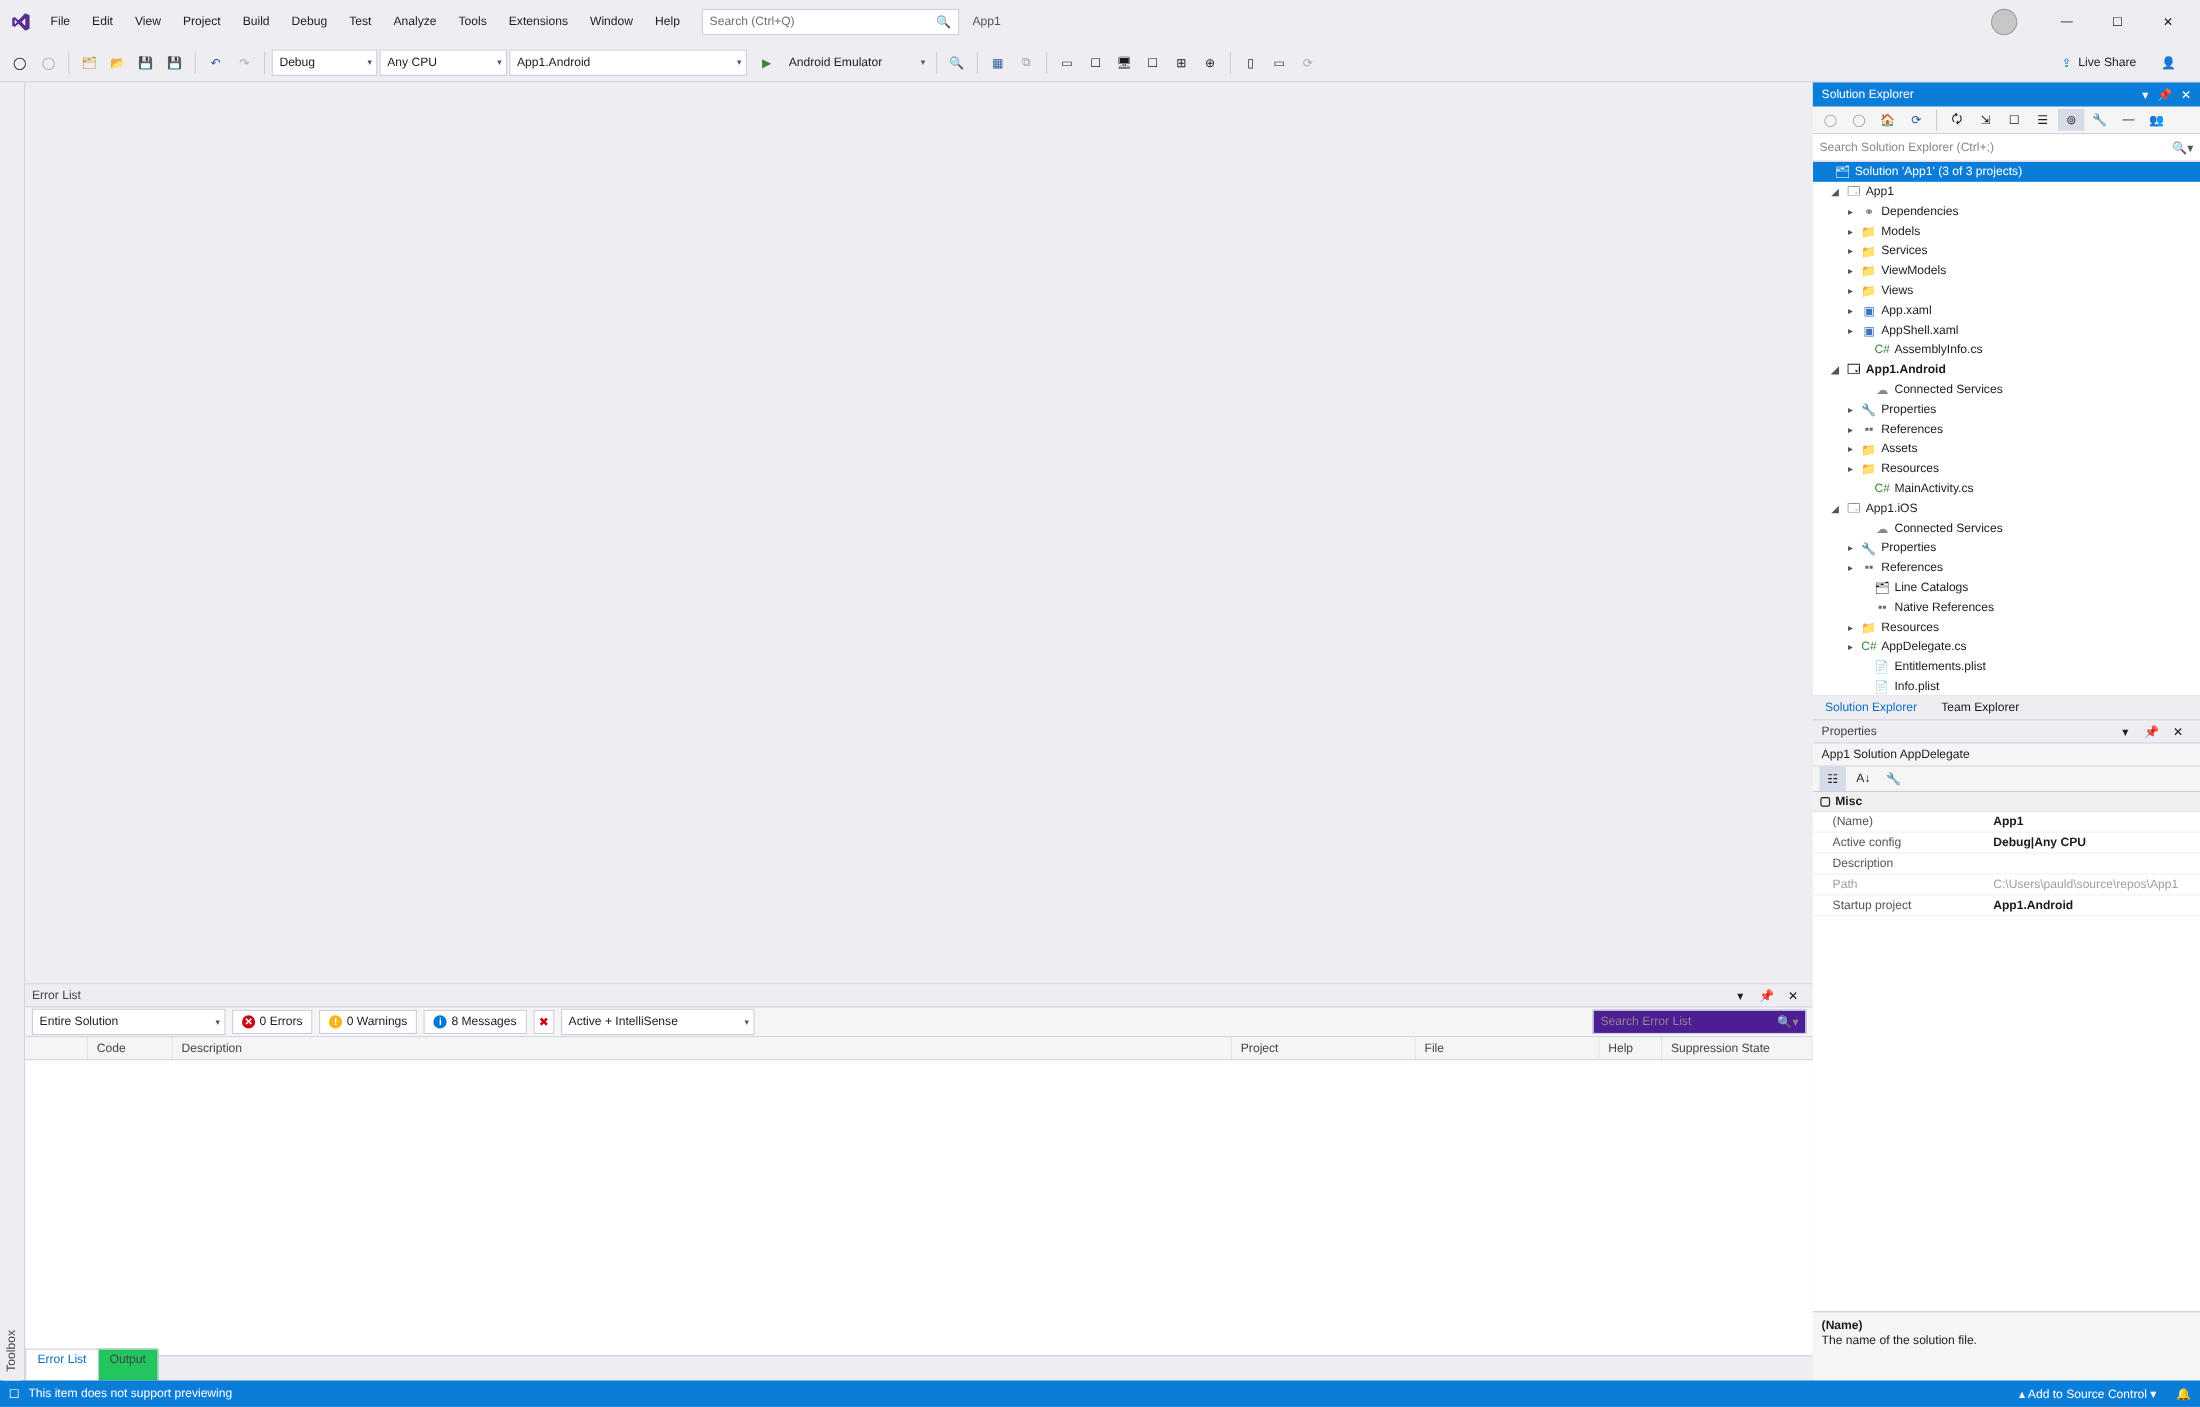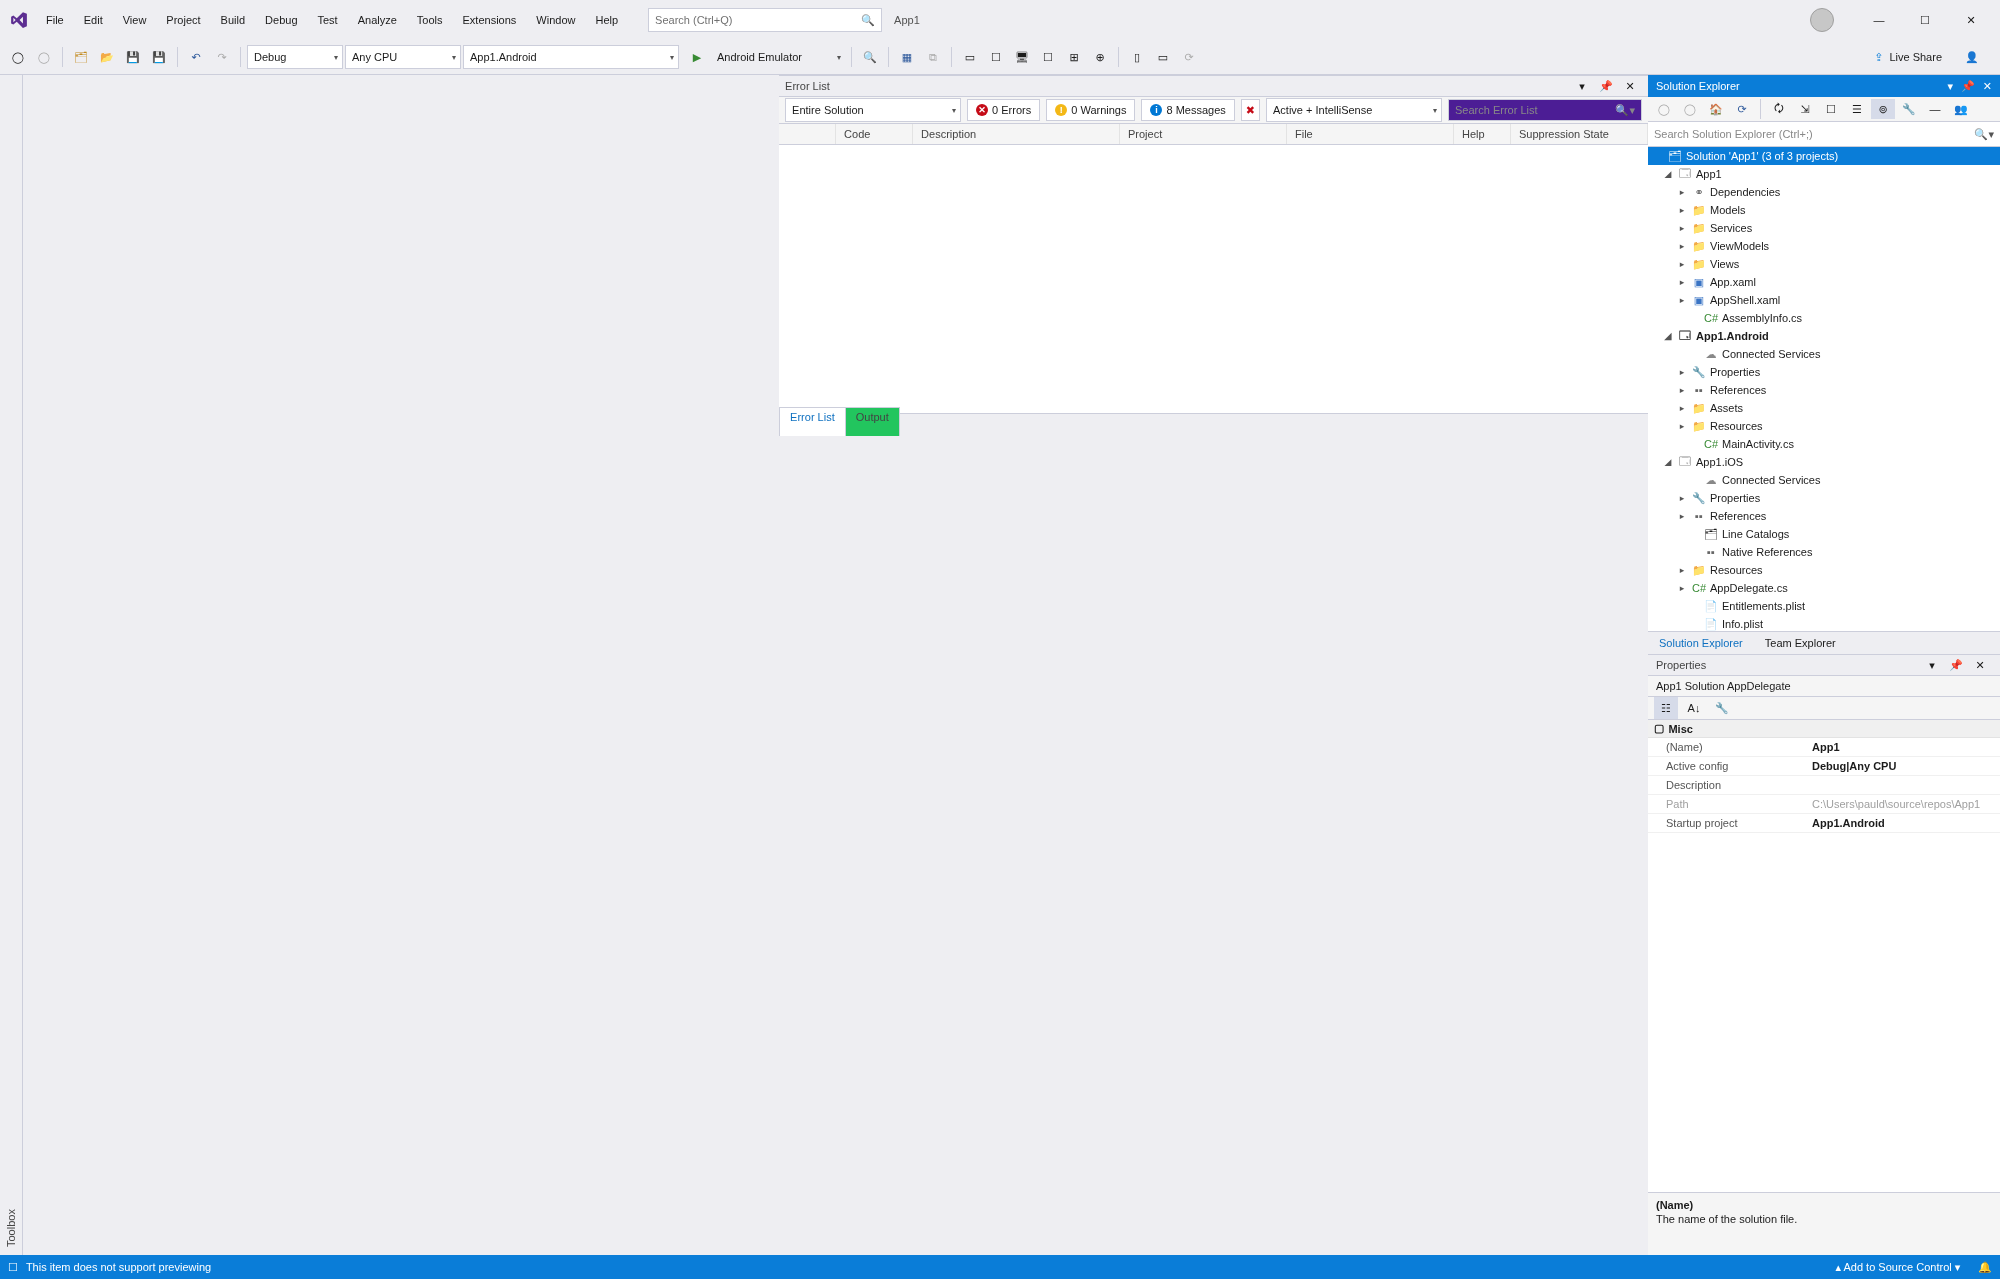--- a/index.html
+++ b/index.html
@@ -3,39 +3,39 @@
 <meta charset="utf-8">
 <style>
   html,body{margin:0;padding:0;height:100%;font-family:"Segoe UI",Arial,sans-serif;font-size:11px;color:#1b1b1b;background:#eeeef2;overflow:hidden}
   .root{width:2000px;height:1279px;position:relative;background:#eeeef2;display:flex;flex-direction:column}
   
   .titlebar{height:40px;display:flex;align-items:center;padding:0 0 0 6px;background:#eeeef2}
   .vs-logo{width:22px;height:22px;margin:0 6px 0 2px;display:flex;align-items:center;justify-content:center}
   .vs-logo svg{display:block}
   .menu{display:flex;align-items:center;height:100%}
   .menu-item{padding:4px 10px;cursor:default;color:#1b1b1b}
-  .title-search{margin-left:20px;width:220px;height:22px;border:1px solid #cccedb;background:#fff;display:flex;align-items:center;padding:0 6px;color:#717171}
+  .title-search{margin-left:10px;width:220px;height:22px;border:1px solid #cccedb;background:#fff;display:flex;align-items:center;padding:0 6px;color:#717171}
   .title-search .srch-icon{margin-left:auto;color:#555}
   .title-app{margin-left:12px;color:#525252}
   .title-right{margin-left:auto;display:flex;align-items:center;padding-right:6px}
   .avatar{width:22px;height:22px;border-radius:50%;background:#c7c7c7;border:1px solid #a0a0a0;margin-right:22px}
   .win-btn{width:46px;height:30px;display:flex;align-items:center;justify-content:center;color:#1b1b1b}
   
   .toolbar{height:34px;display:flex;align-items:center;background:#eeeef2;border-bottom:1px solid #cccedb;padding:0 6px;gap:2px}
   .tb-btn{min-width:18px;height:22px;display:flex;align-items:center;justify-content:center;padding:0 3px;color:#1b1b1b}
   .tb-sep{width:1px;height:20px;background:#cccedb;margin:0 4px}
   .tb-combo{height:22px;border:1px solid #cccedb;background:#fff;display:flex;align-items:center;padding:0 18px 0 6px;position:relative;color:#1b1b1b}
   .tb-combo .chev{position:absolute;right:4px;top:50%;transform:translateY(-50%);font-size:8px;color:#555}
   .run-arrow{color:#388a34;margin-left:4px}
   .live-share{margin-left:auto;display:flex;align-items:center;gap:6px;padding-right:10px;color:#1b1b1b}
   
   .body-row{flex:1;display:flex;min-height:0}
   .left-gutter{width:22px;background:#eeeef2;border-right:1px solid #cccedb;display:flex;justify-content:center;padding-top:10px}
   .left-gutter .tab-v{writing-mode:vertical-rl;transform:rotate(180deg);background:#eeeef2;padding:8px 2px;color:#444}
-  .center-col{flex:1;display:flex;flex-direction:row;min-width:0}
+  .center-col{flex:1;display:flex;flex-direction:column;min-width:0}
   .editor-empty{flex:1;background:#eeeef2}
   
   .errlist{border-top:1px solid #cccedb;background:#f5f5f5;display:flex;flex-direction:column;height:360px}
   .errlist-title{height:20px;background:#eeeef2;border-bottom:1px solid #cccedb;display:flex;align-items:center;padding:0 6px;color:#444}
   .errlist-title .spacer{flex:1}
   .errlist-ctrls{height:26px;display:flex;align-items:center;padding:0 6px;gap:6px;background:#f5f5f5;border-bottom:1px solid #cccedb}
   .badge{display:flex;align-items:center;gap:4px;height:20px;padding:0 8px;border:1px solid #cccedb;background:#fff;font-size:11px}
   .badge .dot{width:12px;height:12px;border-radius:50%;display:flex;align-items:center;justify-content:center;color:#fff;font-size:9px;font-weight:bold}
   .dot-err{background:#c50b17}
   .dot-warn{background:#f3b816}

